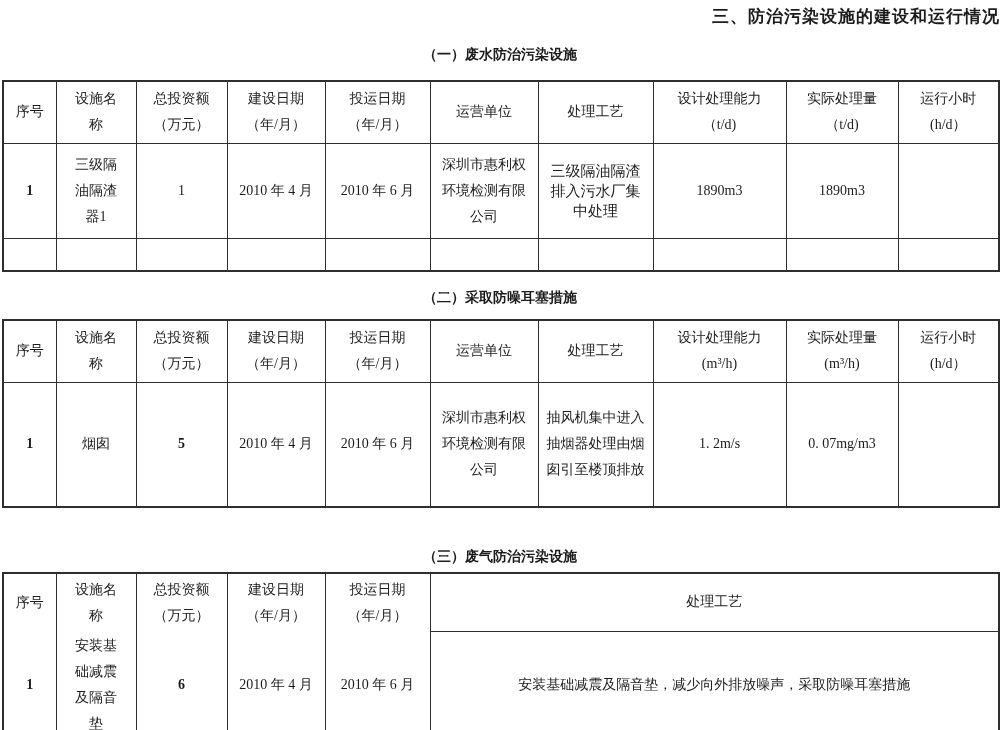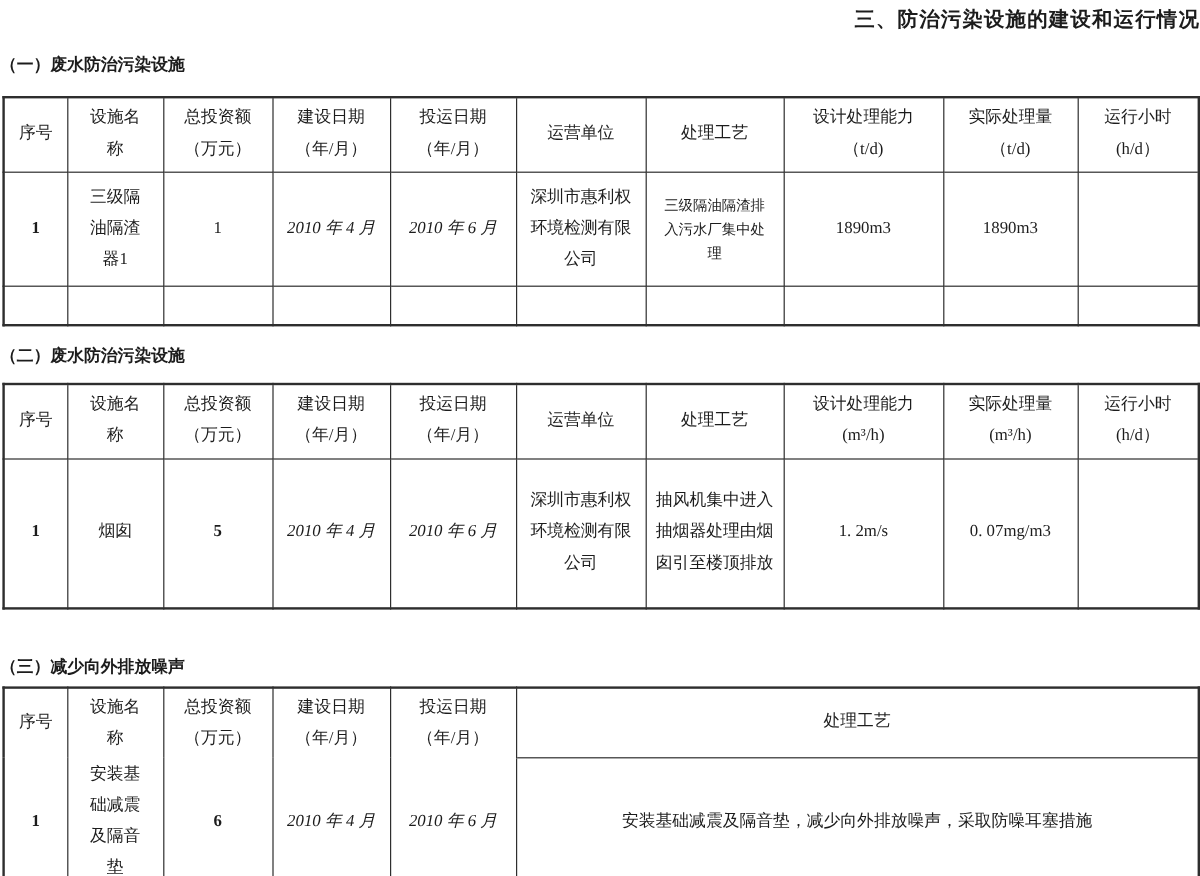--- a/index.html
+++ b/index.html
@@ -6,21 +6,21 @@
   body{
     width:1000px;height:730px;overflow:hidden;background:#ffffff;
     font-family:"Liberation Serif","DejaVu Serif",serif;
     color:#1c1c1c;
   }
   .page-title{
     padding-top:6px;text-align:right;font-size:17px;font-weight:bold;
     letter-spacing:1px;line-height:22px;
   }
   .sec-heading{
-    text-align:left;font-size:14px;font-weight:bold;line-height:18px;
+    text-align:center;font-size:14px;font-weight:bold;line-height:18px;
   }
   #heading-1{margin-top:18px;}
   #heading-2{margin-top:17px;}
   #heading-3{margin-top:40px;}
   table{
     border-collapse:collapse;table-layout:fixed;width:996px;margin-left:2px;
     border:2px solid #2e2e2e;
   }
   #table-1{margin-top:16px;}
   #table-2{margin-top:12px;}
@@ -31,22 +31,22 @@
   }
   tr.h62{height:62px;}
   tr.h95{height:95px;}
   tr.h33{height:33px;}
   tr.h125{height:125px;}
   tr.h58{height:58px;}
   tr.h97{height:97px;}
   td.hdr{font-weight:normal;}
   .hl{display:block;}
   td.bold{font-weight:bold;}
-  td.date{padding:20px 2px;white-space:nowrap;font-style:italic;}
-  td.small-cell{font-size:12px;line-height:20px;padding:2px 10px;}
+  td.date{padding:20px 2px;white-space:nowrap;}
+  td.small-cell{font-size:15px;line-height:20px;padding:2px 10px;}
   td.name-cell{padding:2px 12px;}
   td.nb-b{border-bottom:none;}
   td.nb-t{border-top:none;}
 </style>
 </head>
 <body>
 
 <div class="page-title">三、防治污染设施的建设和运行情况</div>
 
 <div class="sec-heading" id="heading-1">（一）废水防治污染设施</div>
@@ -127,21 +127,21 @@
     <td></td>
     <td></td>
     <td></td>
     <td></td>
     <td></td>
     <td></td>
   </tr>
 </tbody>
   </table>
 
-<div class="sec-heading" id="heading-2">（二）废水防治污染设施</div>
+<div class="sec-heading" id="heading-2">（二）采取防噪耳塞措施</div>
 
 <table id="table-2">
   <colgroup>
     <col style="width:53px">
       <col style="width:80px">
       <col style="width:91px">
       <col style="width:98px">
       <col style="width:105px">
     <col style="width:108px">
       <col style="width:115px">
@@ -200,21 +200,21 @@
     <td class="date">2010 年 6 月</td>
     <td>深圳市惠利权环境检测有限公司</td>
     <td>抽风机集中进入抽烟器处理由烟囱引至楼顶排放</td>
     <td>1. 2m/s</td>
     <td>0. 07mg/m3</td>
     <td></td>
   </tr>
 </tbody>
   </table>
 
-<div class="sec-heading" id="heading-3">（三）减少向外排放噪声</div>
+<div class="sec-heading" id="heading-3">（三）废气防治污染设施</div>
 
 <table id="table-3">
   <colgroup>
     <col style="width:53px">
       <col style="width:80px">
       <col style="width:91px">
       <col style="width:98px">
       <col style="width:105px">
     <col style="width:569px">
   </colgroup>

